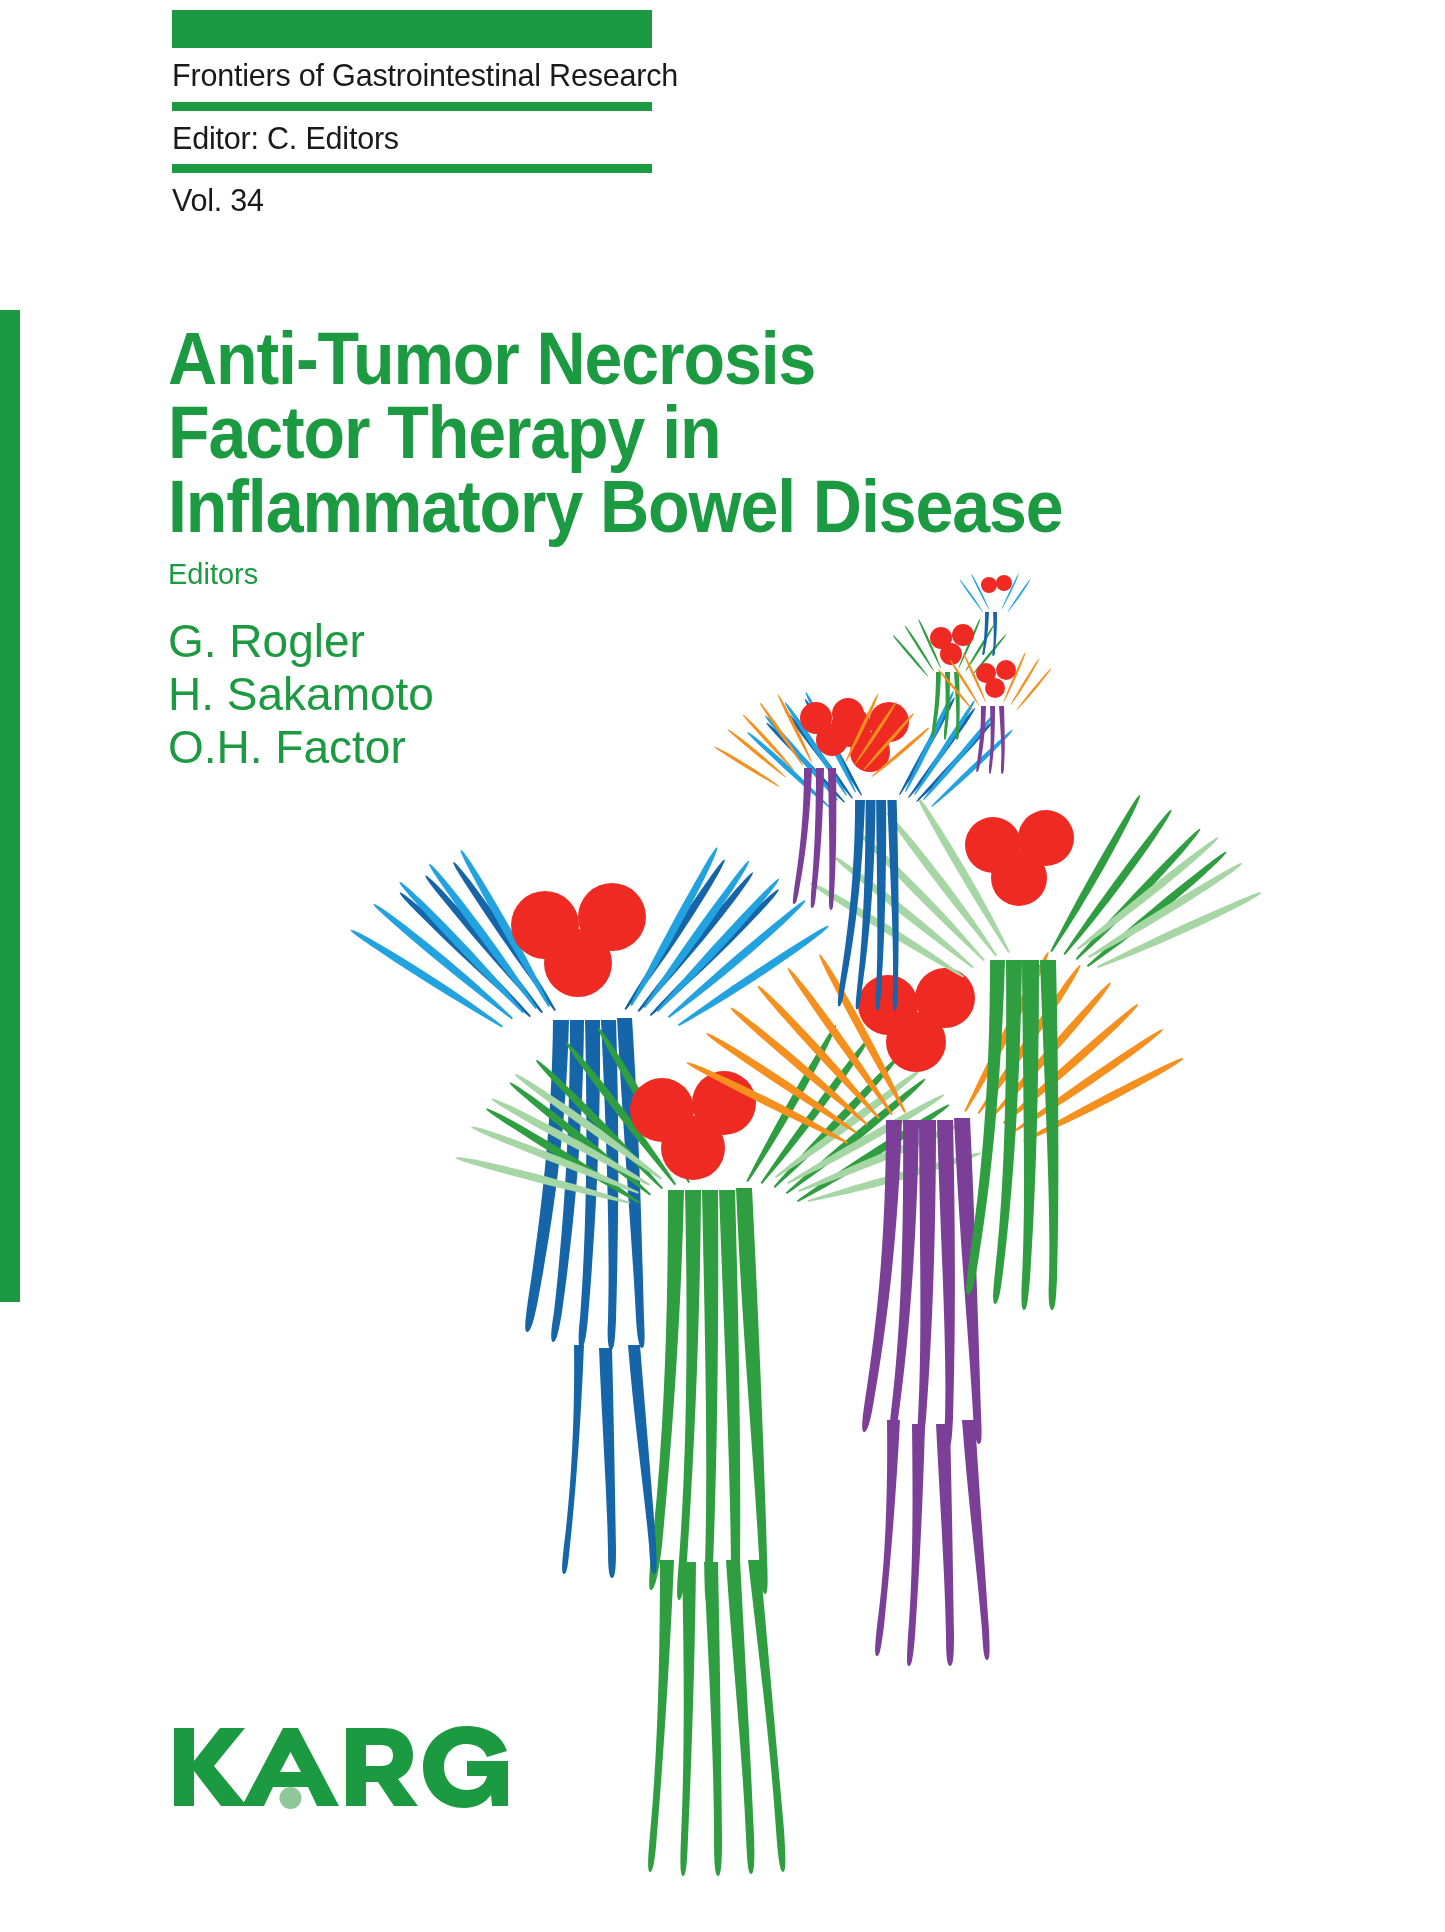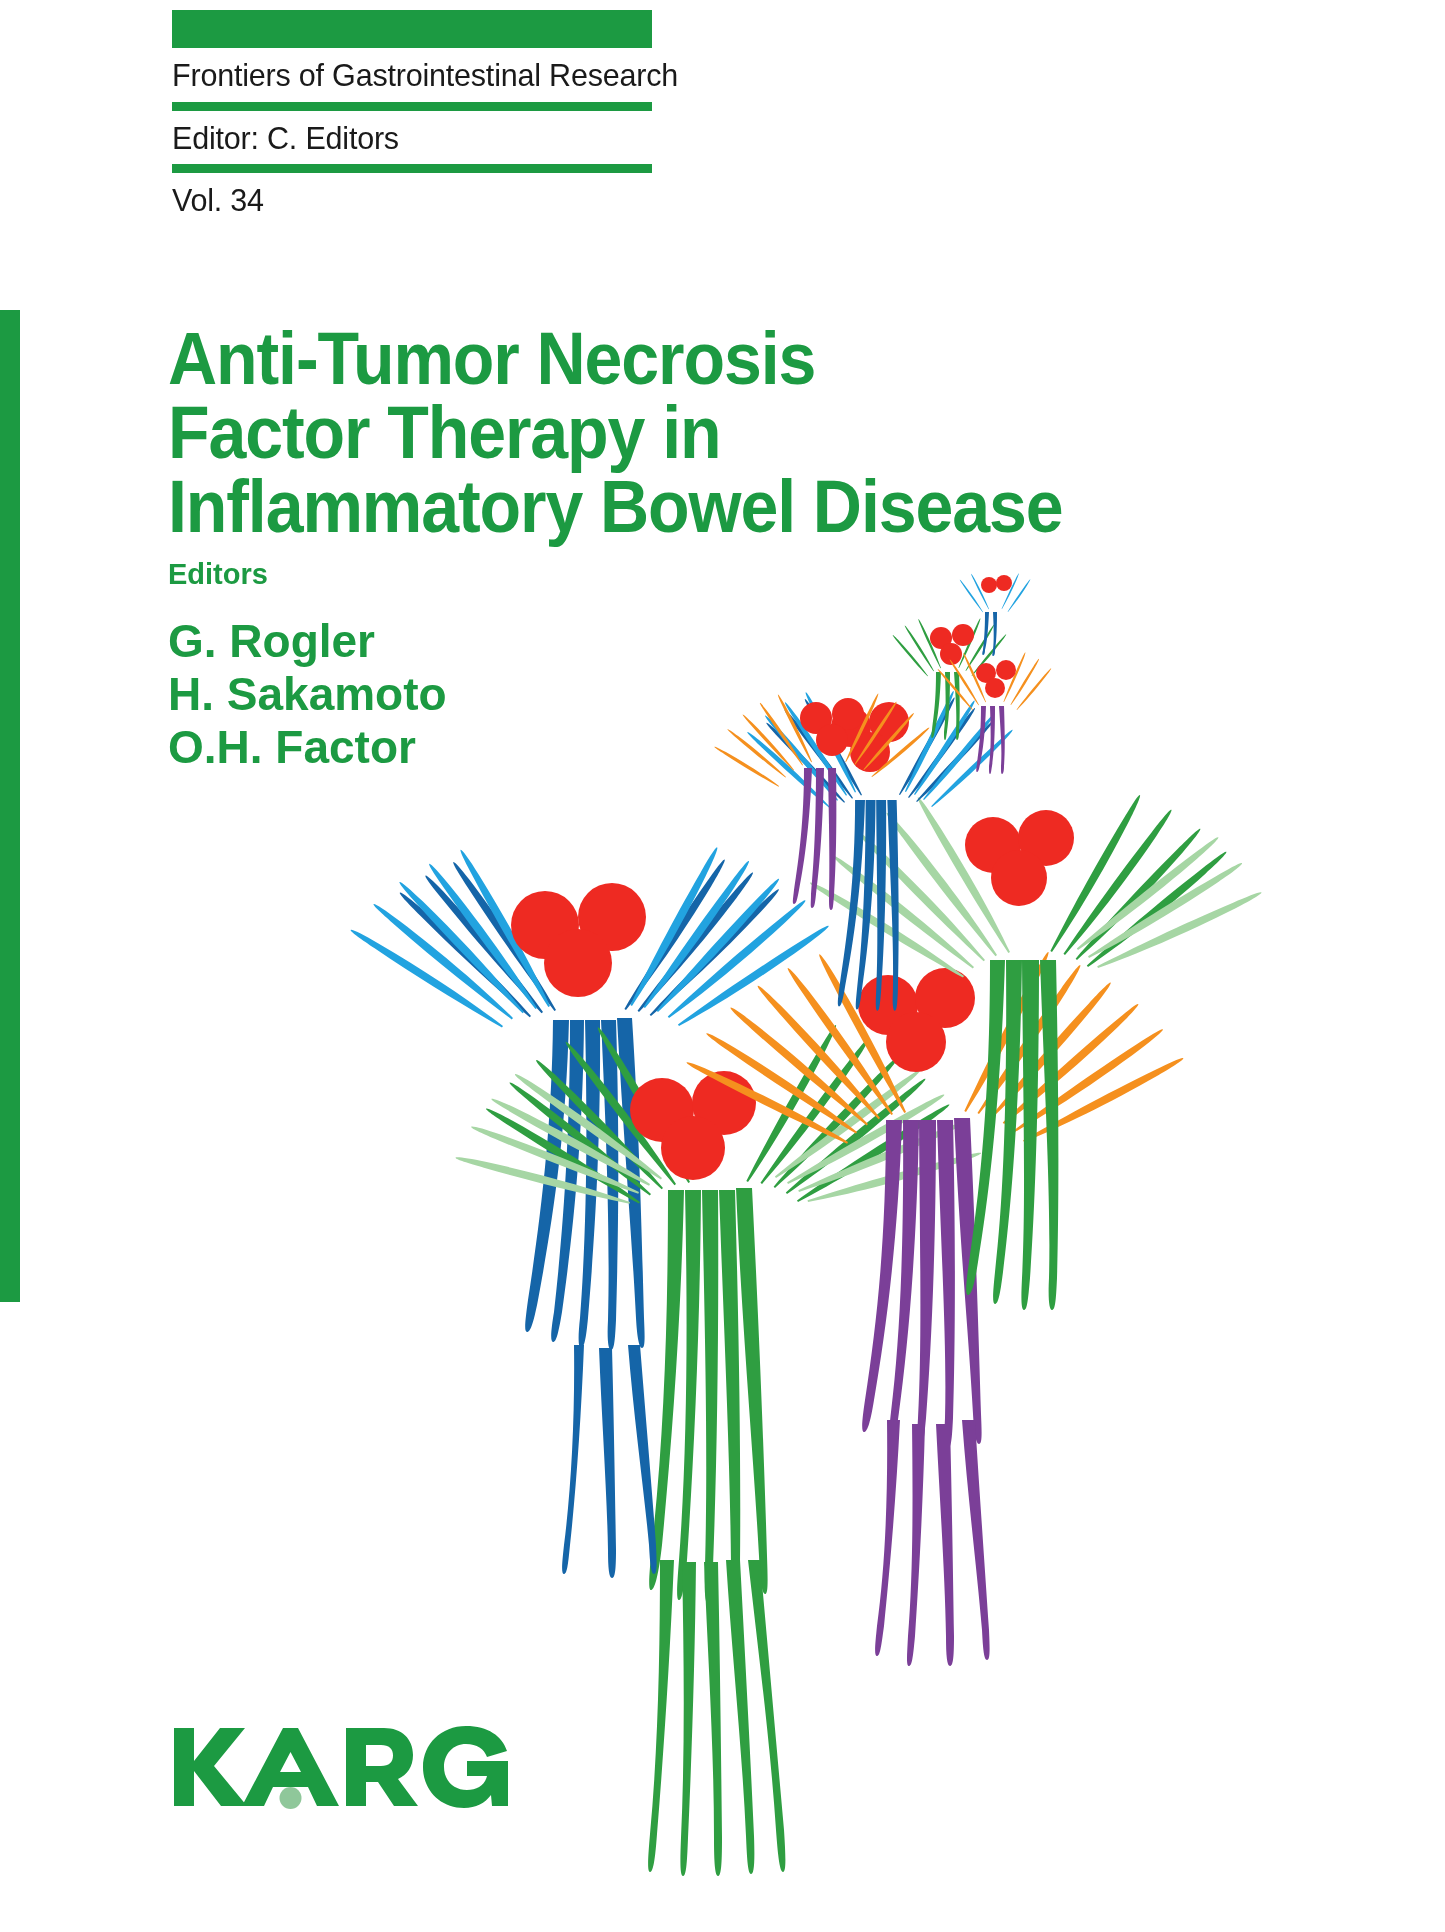--- a/index.html
+++ b/index.html
@@ -70,21 +70,21 @@
     transform-origin: left top;
   }
   .title-line { display: block; white-space: nowrap; }
 
   
   .editors {
     position: absolute;
     left: 168px;
     top: 560px;
     color: #1c9a42;
-    font-weight: 700;
+    font-weight: 400;
   }
   .editors-label {
     font-size: 29px;
     line-height: 29px;
     margin-bottom: 26px;
   }
   .editor-name {
     font-size: 46px;
     line-height: 53px;
     white-space: nowrap;

